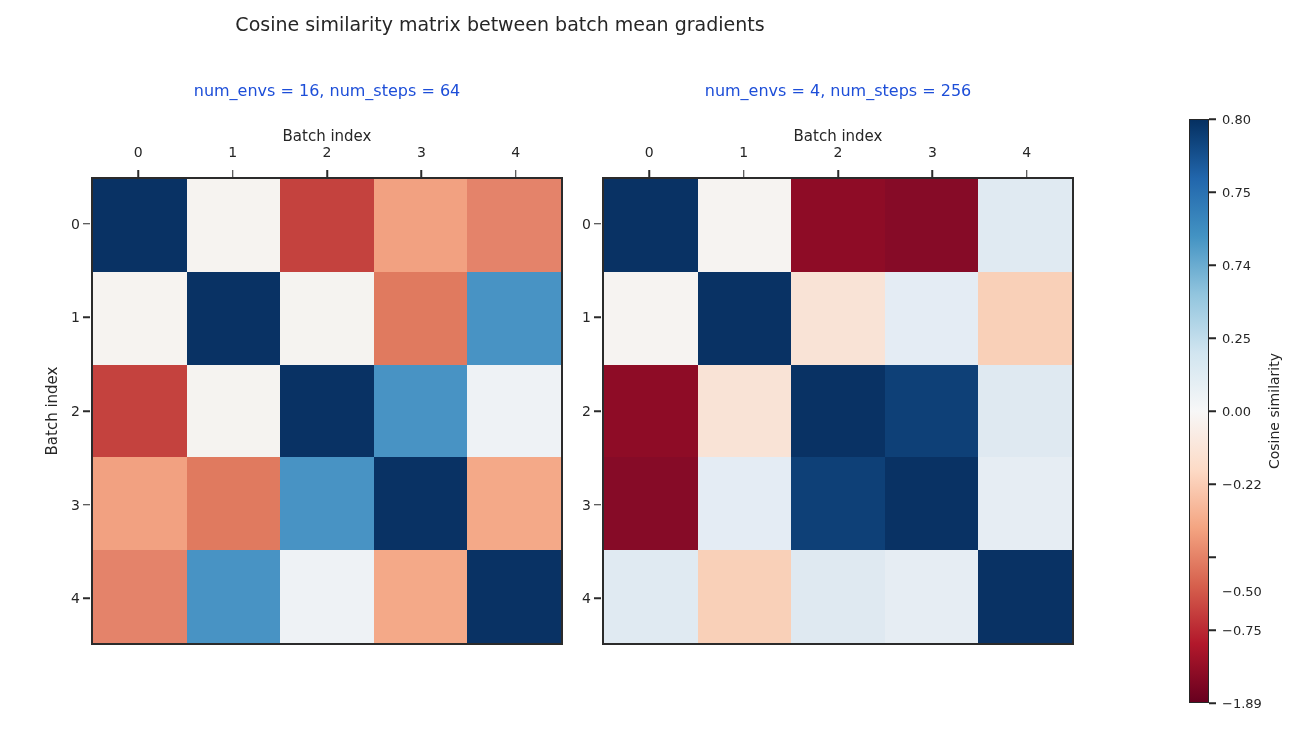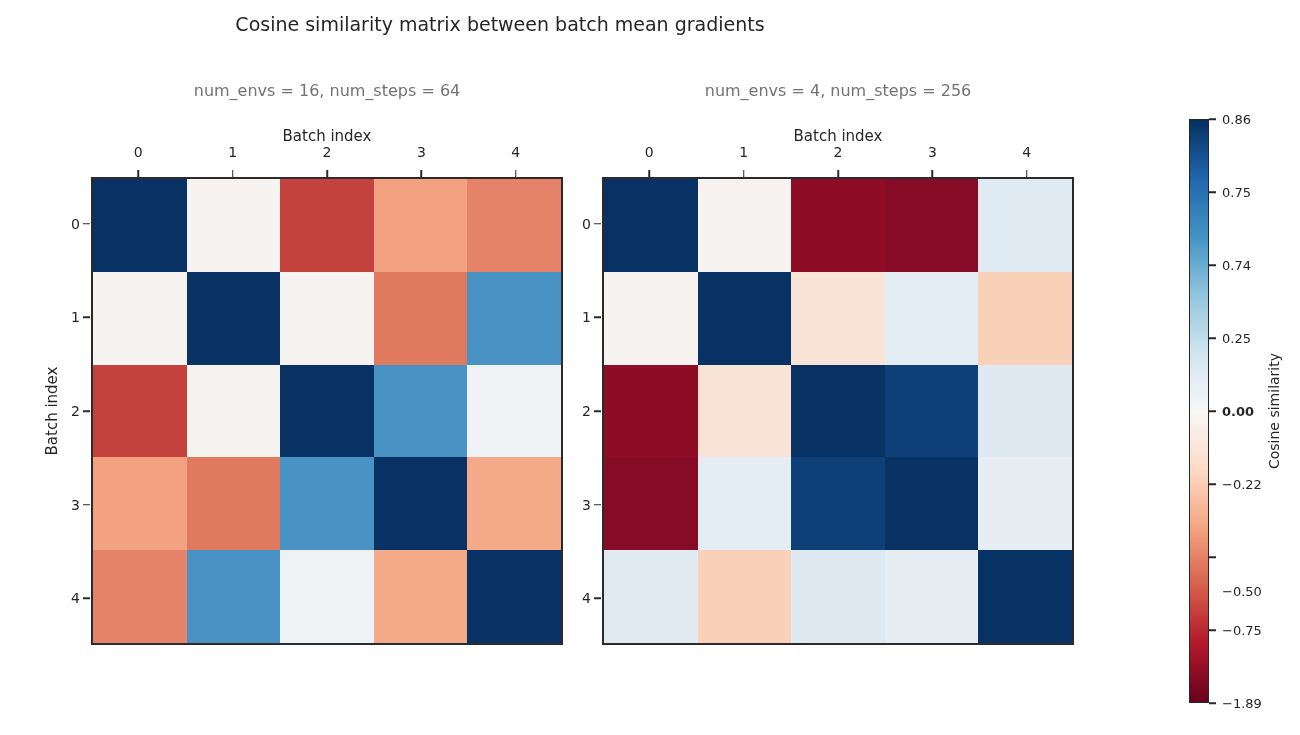--- a/index.html
+++ b/index.html
@@ -11,21 +11,21 @@
   }
   .fig-title {
     position:absolute; top:13px; left:0; width:1000px; text-align:center;
     font-size:19px; color:#262626;
   }
   .subplot { position:absolute; top:0; width:472px; height:735px; }
   .subplot.left  { left:91px; }
   .subplot.right { left:602px; }
   .subtitle {
     position:absolute; top:81px; left:0; width:100%; text-align:center;
-    font-size:16px; color:#737373; white-space:nowrap;
+    font-size:16px; color:#1d4ed8; white-space:nowrap;
   }
   .xlabel {
     position:absolute; top:127px; left:0; width:100%; text-align:center;
     font-size:15px; color:#262626;
   }
   .xticks { position:absolute; top:144px; left:0; width:100%; height:18px; }
   .xticks span {
     position:absolute; transform:translateX(-50%); font-size:14px; color:#262626;
   }
   .xmarks { position:absolute; top:170px; left:0; width:100%; height:7px; }
@@ -207,24 +207,24 @@
       <i style="top: 12.5%;"></i>
       <i style="top: 25%;"></i>
       <i style="top: 37.5%;"></i>
       <i style="top: 50%;"></i>
       <i style="top: 62.5%;"></i>
       <i style="top: 75%;"></i>
       <i style="top: 87.5%;"></i>
       <i style="top: 100%;"></i>
     </div>
   <div class="cbar-ticks">
-      <span style="top: 0%;">0.86</span>
+      <span style="top: 0%;">0.80</span>
       <span style="top: 12.5%;">0.75</span>
       <span style="top: 25%;">0.74</span>
       <span style="top: 37.5%;">0.25</span>
-      <span style="top: 50%; font-weight: bold;">0.00</span>
+      <span style="top: 50%;">0.00</span>
       <span style="top: 62.5%;">−0.22</span>
       <span style="top: 75%; margin-top: 34px;">−0.50</span>
       <span style="top: 87.5%; text-align: center;">−0.75</span>
       <span style="top: 100%;">−1.89</span>
     </div>
   <div class="cbar-label">Cosine similarity</div>
 </div>
 
 </body></html>

